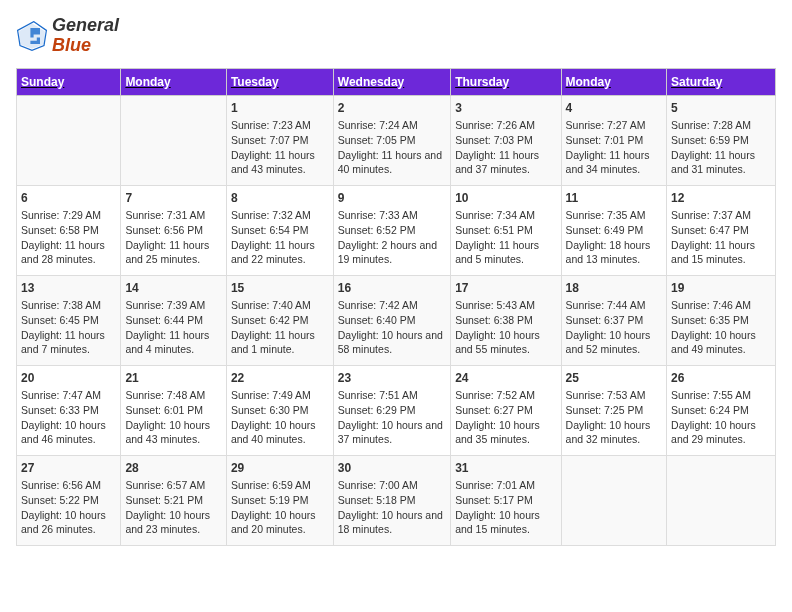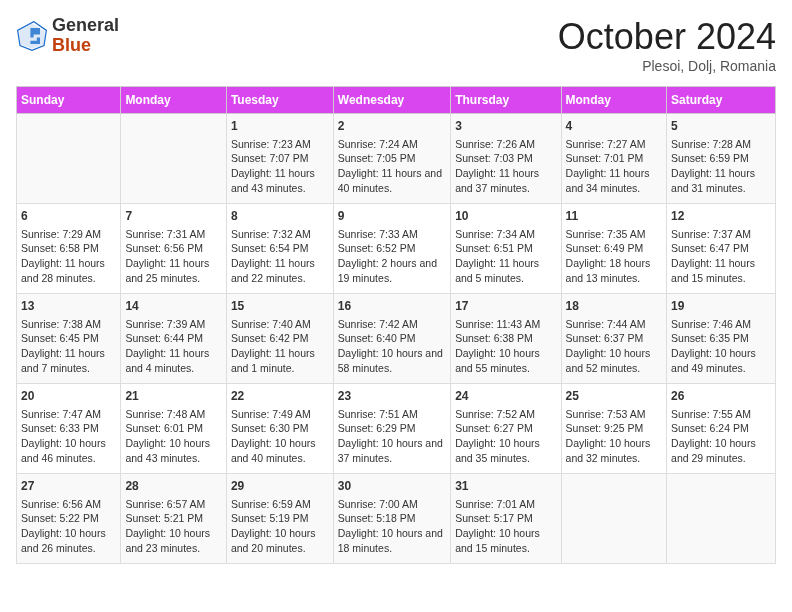--- a/index.html
+++ b/index.html
@@ -8,20 +8,21 @@
       background: #fff;
       width: 792px;
       min-height: 612px;
       padding: 16px;
     }
     .header {
       display: flex;
       justify-content: space-between;
       align-items: flex-start;
       margin-bottom: 12px;
+      font-style: italic;
     }
     .logo {
       display: flex;
       align-items: center;
       gap: 4px;
     }
     .logo-text {
       font-size: 18px;
       font-weight: bold;
       line-height: 1.1;
@@ -43,21 +44,22 @@
     .location {
       font-size: 14px;
       color: #555;
     }
     table {
       width: 100%;
       border-collapse: collapse;
       font-size: 11px;
     }
     thead tr {
-      background-color: #d946ef;
+      background-color: #6d28d9;
+      text-decoration: underline;
     }
     thead th {
       color: #fff;
       padding: 6px 4px;
       font-weight: bold;
       font-size: 12px;
       text-align: left;
       border: 1px solid #ccc;
     }
     tbody tr {
@@ -97,24 +99,20 @@
     <svg class="logo-icon" viewBox="0 0 40 40">
       <polygon points="20,4 36,14 36,30 20,36 4,30 4,14" fill="#1a6bcc" opacity="0.15"></polygon>
       <polygon points="22,2 38,13 35,32 20,38 5,32 2,13" fill="none" stroke="#1a6bcc" stroke-width="1.5"></polygon>
       <path d="M18 10 L30 10 L30 18 L22 18 L22 22 L30 22 L30 30 L18 30 L18 26 L26 26 L26 22 L18 22 Z" fill="#1a6bcc" opacity="0.8"></path>
     </svg>
     <div class="logo-text">
       <span class="logo-general">General</span><br>
       <span class="logo-blue">Blue</span>
     </div>
   </div>
-  <div class="title-block">
-    <div class="month-title">October 2024</div>
-    <div class="location">Plesoi, Dolj, Romania</div>
-  </div>
 </div>
 
 <table>
   <thead>
     <tr>
     <th>Sunday</th>
         <th>Monday</th>
         <th>Tuesday</th>
         <th>Wednesday</th>
         <th>Thursday</th>
@@ -221,21 +219,21 @@
           <div>Daylight: 11 hours and 1 minute.</div>
         </td>
         <td>
           <span class="day-number">16</span>
           <div>Sunrise: 7:42 AM</div>
           <div>Sunset: 6:40 PM</div>
           <div>Daylight: 10 hours and 58 minutes.</div>
         </td>
         <td>
           <span class="day-number">17</span>
-          <div>Sunrise: 11:43 AM</div>
+          <div>Sunrise: 5:43 AM</div>
           <div>Sunset: 6:38 PM</div>
           <div>Daylight: 10 hours and 55 minutes.</div>
         </td>
         <td>
           <span class="day-number">18</span>
           <div>Sunrise: 7:44 AM</div>
           <div>Sunset: 6:37 PM</div>
           <div>Daylight: 10 hours and 52 minutes.</div>
         </td>
         <td>
@@ -272,21 +270,21 @@
         </td>
         <td>
           <span class="day-number">24</span>
           <div>Sunrise: 7:52 AM</div>
           <div>Sunset: 6:27 PM</div>
           <div>Daylight: 10 hours and 35 minutes.</div>
         </td>
         <td>
           <span class="day-number">25</span>
           <div>Sunrise: 7:53 AM</div>
-          <div>Sunset: 9:25 PM</div>
+          <div>Sunset: 7:25 PM</div>
           <div>Daylight: 10 hours and 32 minutes.</div>
         </td>
         <td>
           <span class="day-number">26</span>
           <div>Sunrise: 7:55 AM</div>
           <div>Sunset: 6:24 PM</div>
           <div>Daylight: 10 hours and 29 minutes.</div>
         </td>
       </tr>
       <tr>

